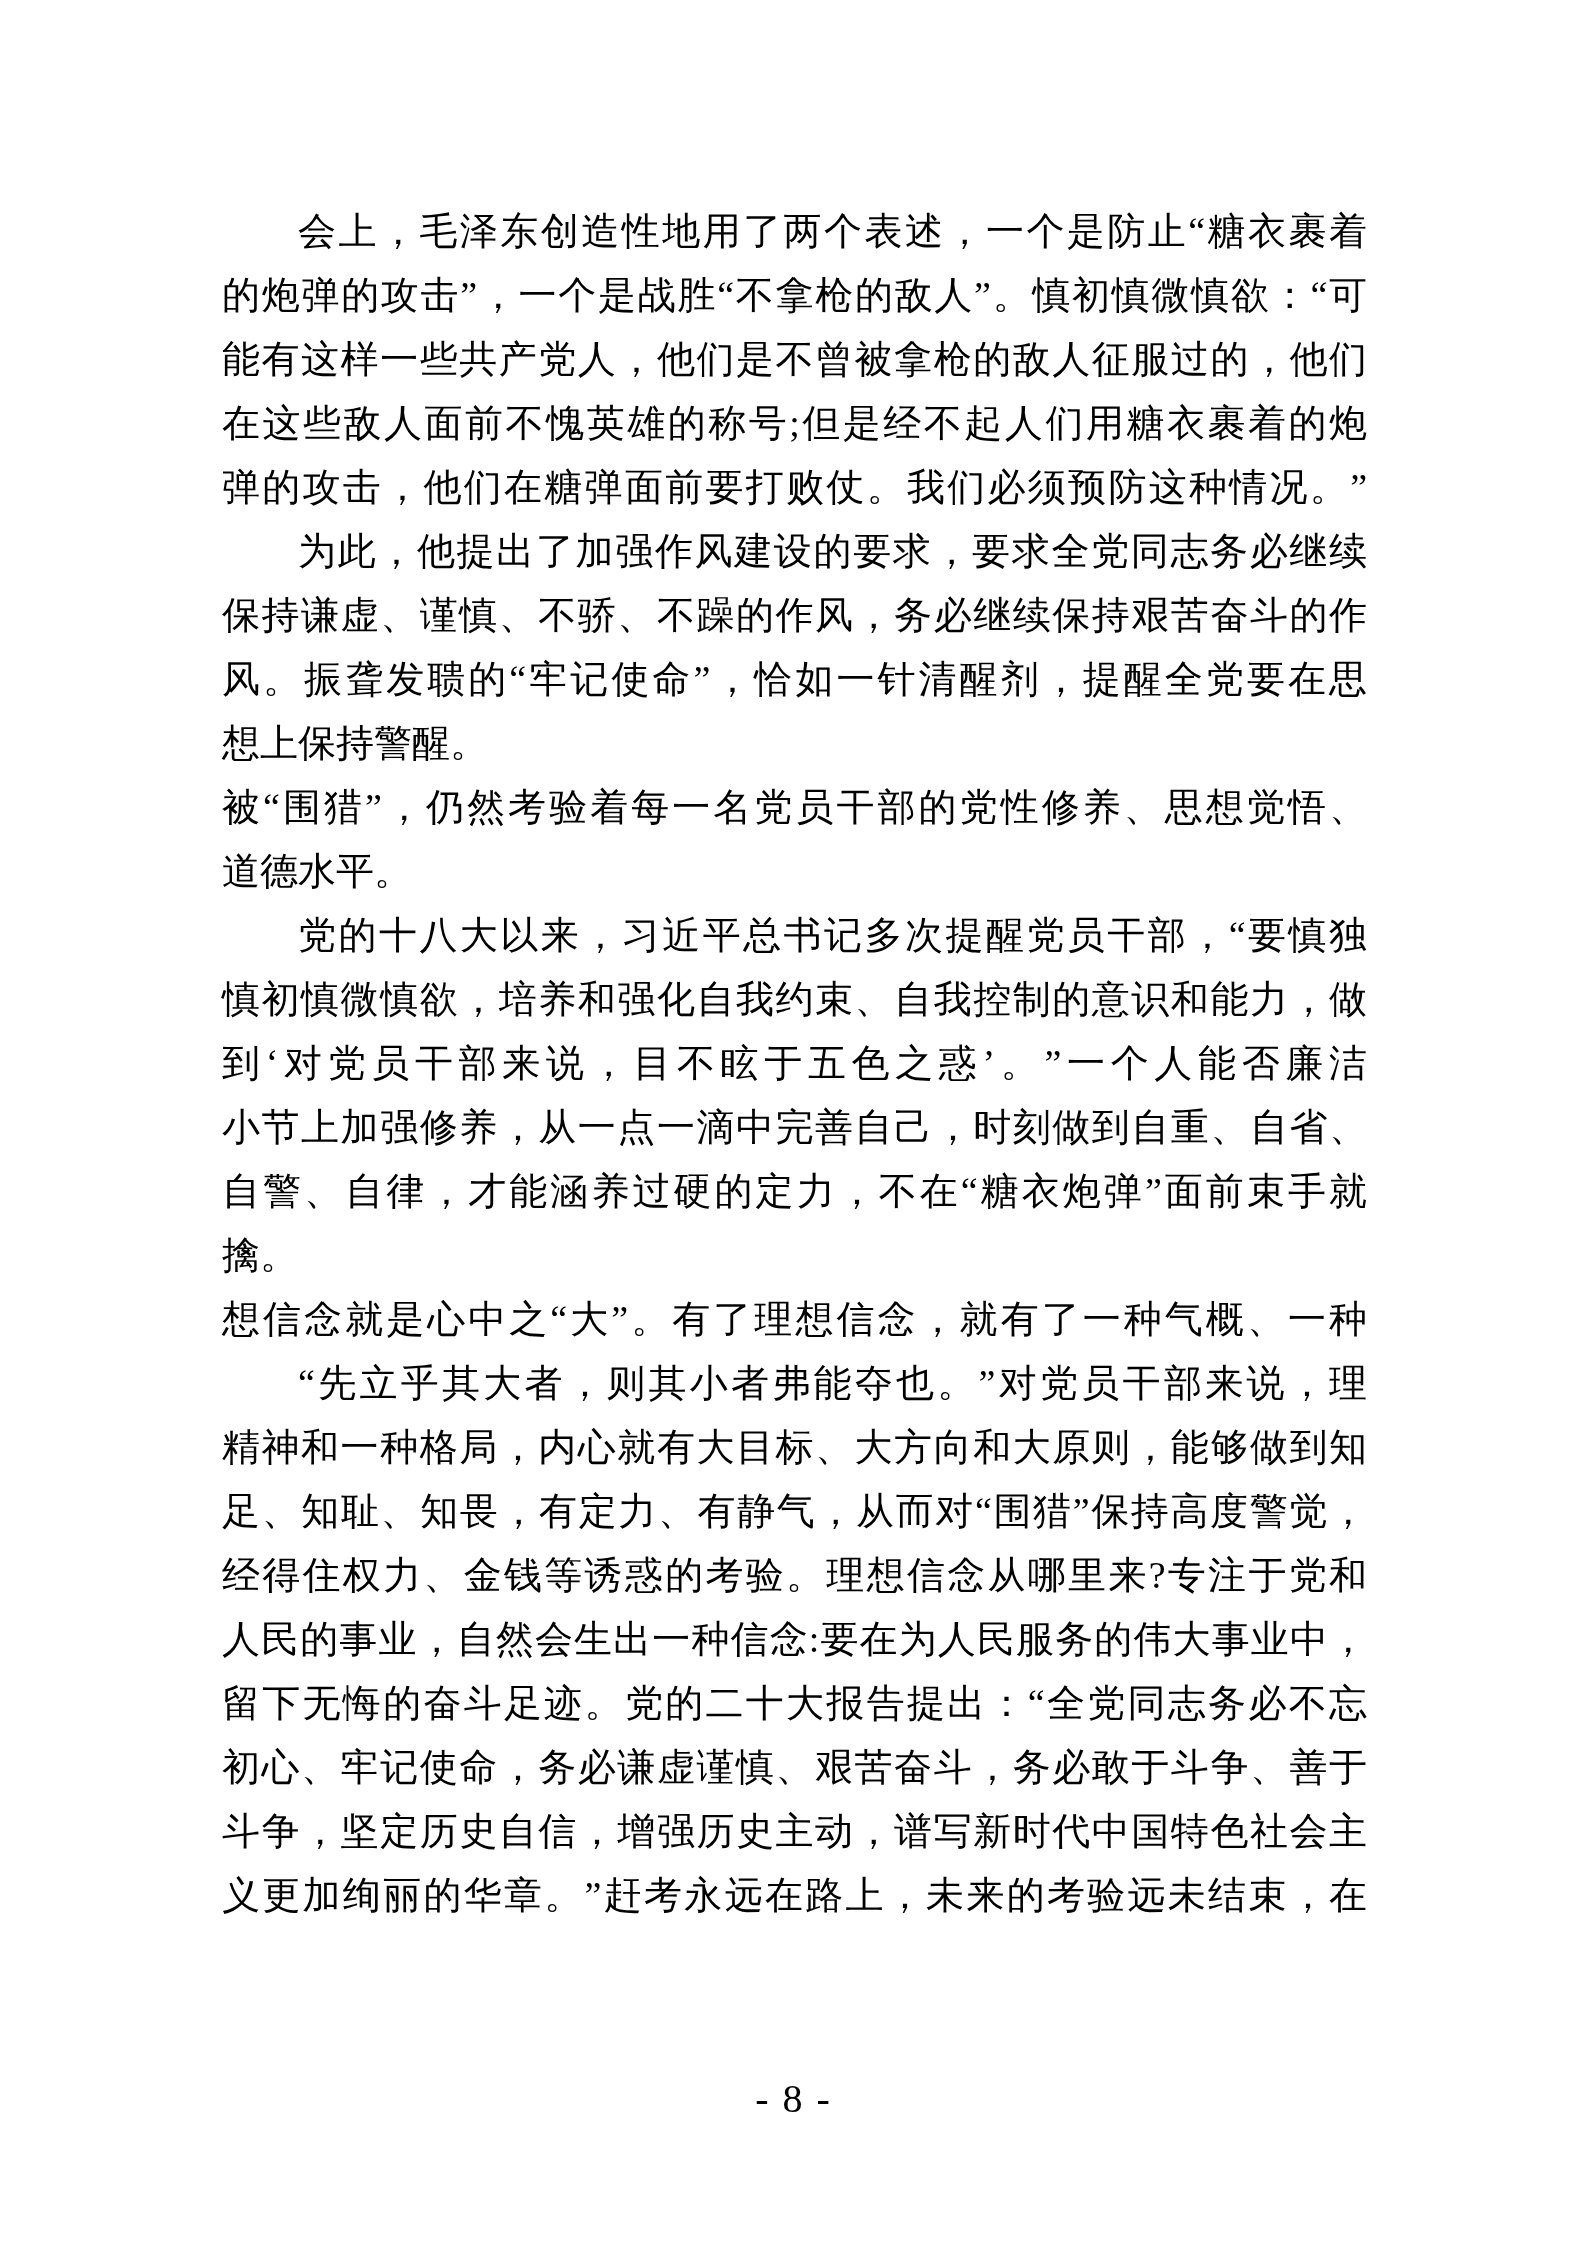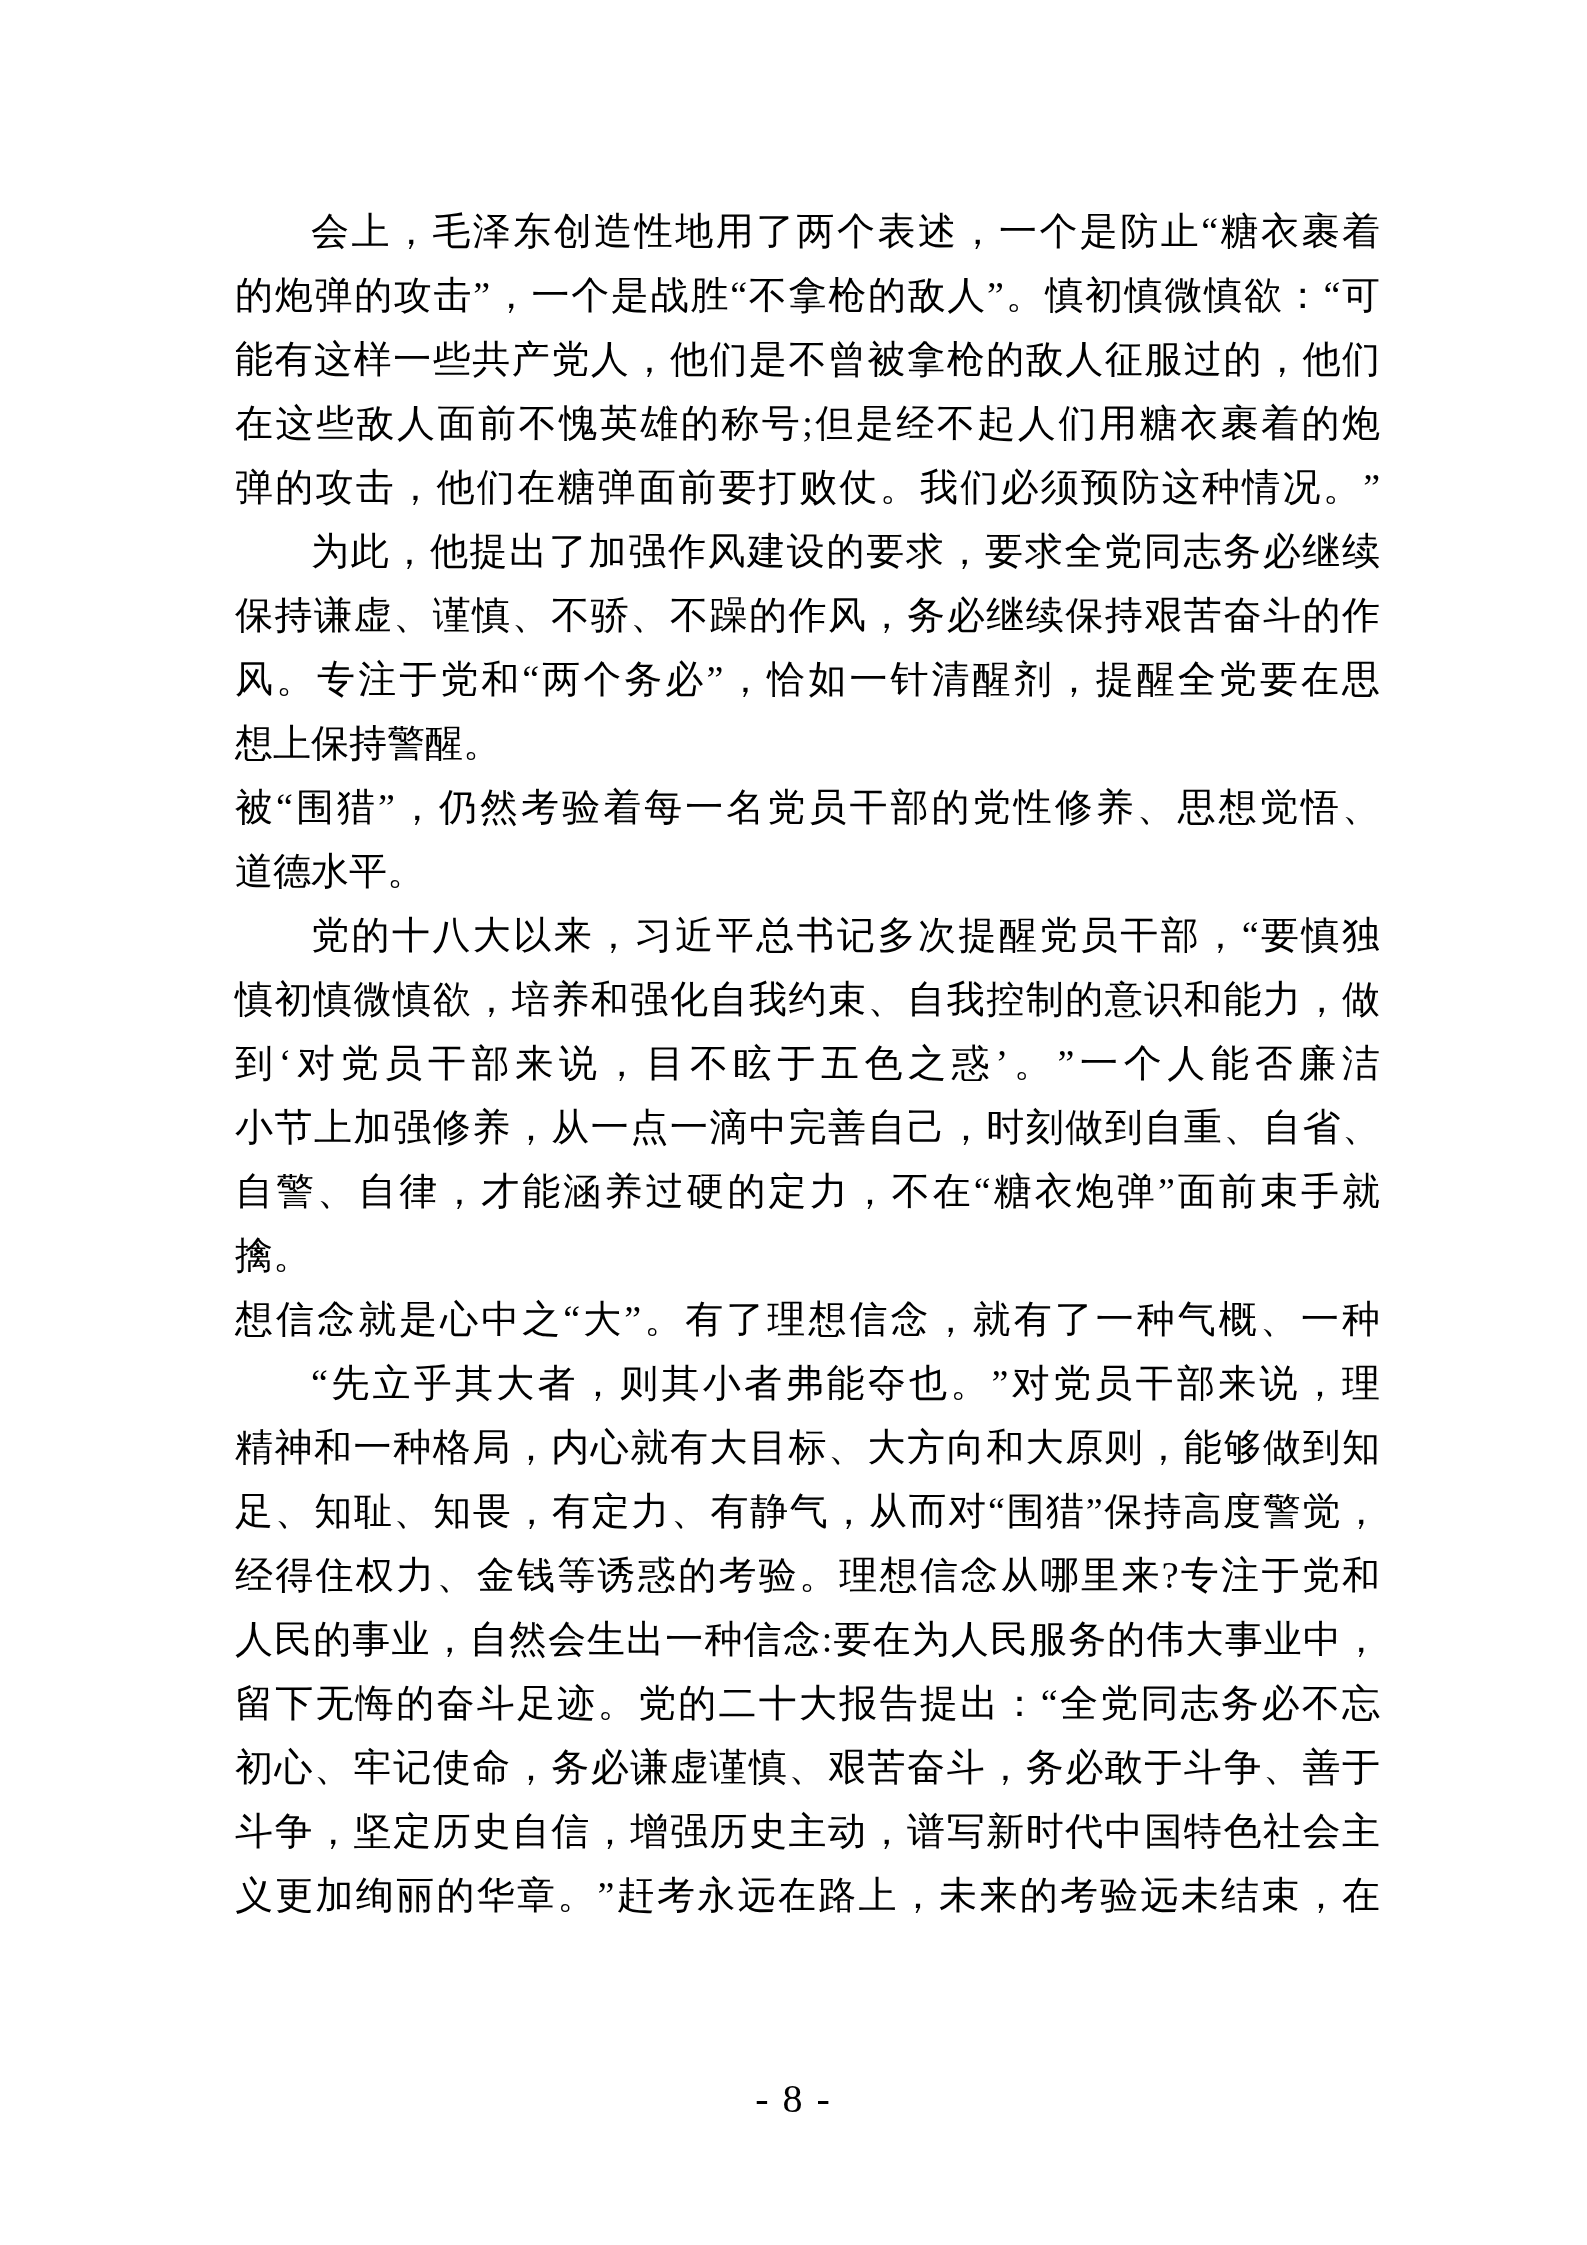--- a/index.html
+++ b/index.html
@@ -11,21 +11,21 @@
     position: relative;
     width: 1587px;
     height: 2245px;
     background: #ffffff;
     overflow: hidden;
     font-family: "Liberation Serif", "DejaVu Serif", serif;
     color: #000000;
   }
   .body-text {
     position: absolute;
-    left: 235px;
+    left: 222px;
     top: 199px;
     width: 1145px;
     font-size: 38px;
     line-height: 64px;
   }
   .para { margin: 0; padding: 0; }
   .line {
     height: 64px;
     text-align: justify;
     text-align-last: justify;
@@ -52,21 +52,21 @@
       <div class="para">
         <div class="line indent">会上，毛泽东创造性地用了两个表述，一个是防止“糖衣裹着</div>
         <div class="line">的炮弹的攻击”，一个是战胜“不拿枪的敌人”。慎初慎微慎欲：“可</div>
         <div class="line">能有这样一些共产党人，他们是不曾被拿枪的敌人征服过的，他们</div>
         <div class="line">在这些敌人面前不愧英雄的称号;但是经不起人们用糖衣裹着的炮</div>
         <div class="line">弹的攻击，他们在糖弹面前要打败仗。我们必须预防这种情况。”</div>
       </div>
       <div class="para">
         <div class="line indent">为此，他提出了加强作风建设的要求，要求全党同志务必继续</div>
         <div class="line">保持谦虚、谨慎、不骄、不躁的作风，务必继续保持艰苦奋斗的作</div>
-        <div class="line">风。专注于党和“两个务必”，恰如一针清醒剂，提醒全党要在思</div>
+        <div class="line">风。振聋发聩的“牢记使命”，恰如一针清醒剂，提醒全党要在思</div>
         <div class="line short">想上保持警醒。</div>
       </div>
       <div class="para">
         <div class="line">被“围猎”，仍然考验着每一名党员干部的党性修养、思想觉悟、</div>
         <div class="line short">道德水平。</div>
       </div>
       <div class="para">
         <div class="line indent">党的十八大以来，习近平总书记多次提醒党员干部，“要慎独</div>
         <div class="line">慎初慎微慎欲，培养和强化自我约束、自我控制的意识和能力，做</div>
         <div class="line">到‘对党员干部来说，目不眩于五色之惑’。”一个人能否廉洁</div>

